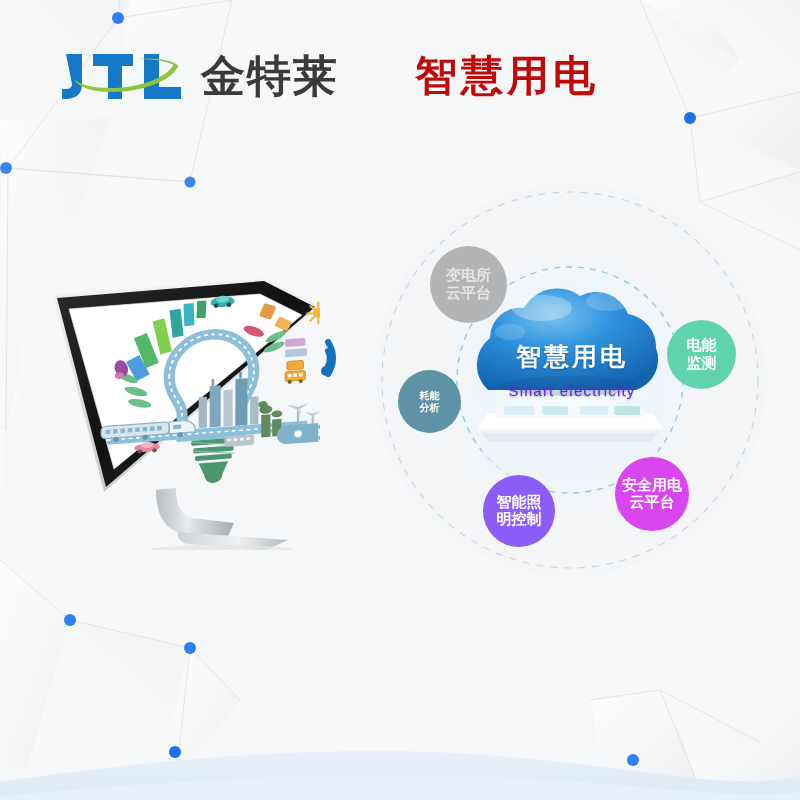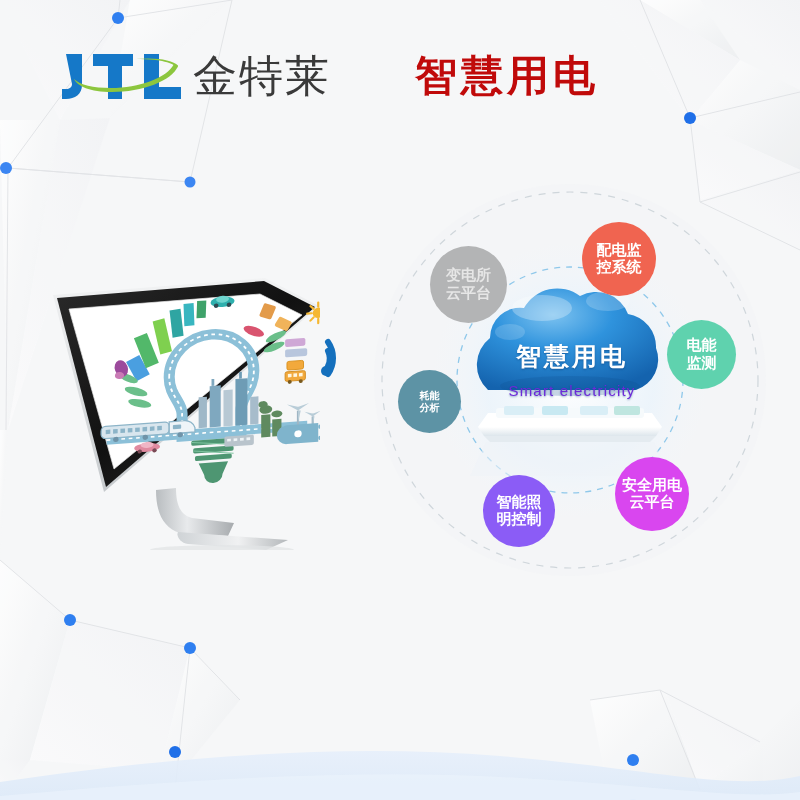--- a/index.html
+++ b/index.html
@@ -10,21 +10,21 @@
   }
   #stage{position:relative;width:800px;height:800px;overflow:hidden;background:#f6f7f8;}
 
   
   .bg-svg{position:absolute;inset:0;width:800px;height:800px;}
 
   
   .header{position:absolute;left:0;top:0;width:800px;height:140px;}
   .logo-wrap{position:absolute;left:60px;top:48px;display:flex;align-items:center;}
   .logo-mark{position:relative;width:125px;height:56px;}
-  .logo-cn{margin-left:8px;font-size:44px;font-weight:normal;color:#3a3a3a;
+  .logo-cn{margin-left:16px;font-size:44px;font-weight:bold;color:#3a3a3a;
            letter-spacing:2px;line-height:56px;font-family:"DejaVu Sans",sans-serif;}
   .slogan{position:absolute;left:415px;top:50px;font-size:42px;font-weight:bold;
           color:#c00a0a;letter-spacing:4px;line-height:52px;
           font-family:"DejaVu Sans",sans-serif;}
 
   
   .monitor{position:absolute;left:52px;top:278px;width:268px;height:270px;}
   .monitor svg{display:block;}
 
   
@@ -460,24 +460,20 @@
 
     <div class="cloud-label">
       <div class="cloud-cn">智慧用电</div>
       <div class="cloud-en">Smart electricity</div>
     </div>
 
     <div class="bubble b-bdsyp">
       <span>变电所</span>
       <span>云平台</span>
     </div>
-    <div class="bubble b-pdjk">
-      <span>配电监</span>
-      <span>控系统</span>
-    </div>
     <div class="bubble b-dnjc">
       <span>电能</span>
       <span>监测</span>
     </div>
     <div class="bubble b-aqyd">
       <span>安全用电</span>
       <span>云平台</span>
     </div>
     <div class="bubble b-znzm">
       <span>智能照</span>

